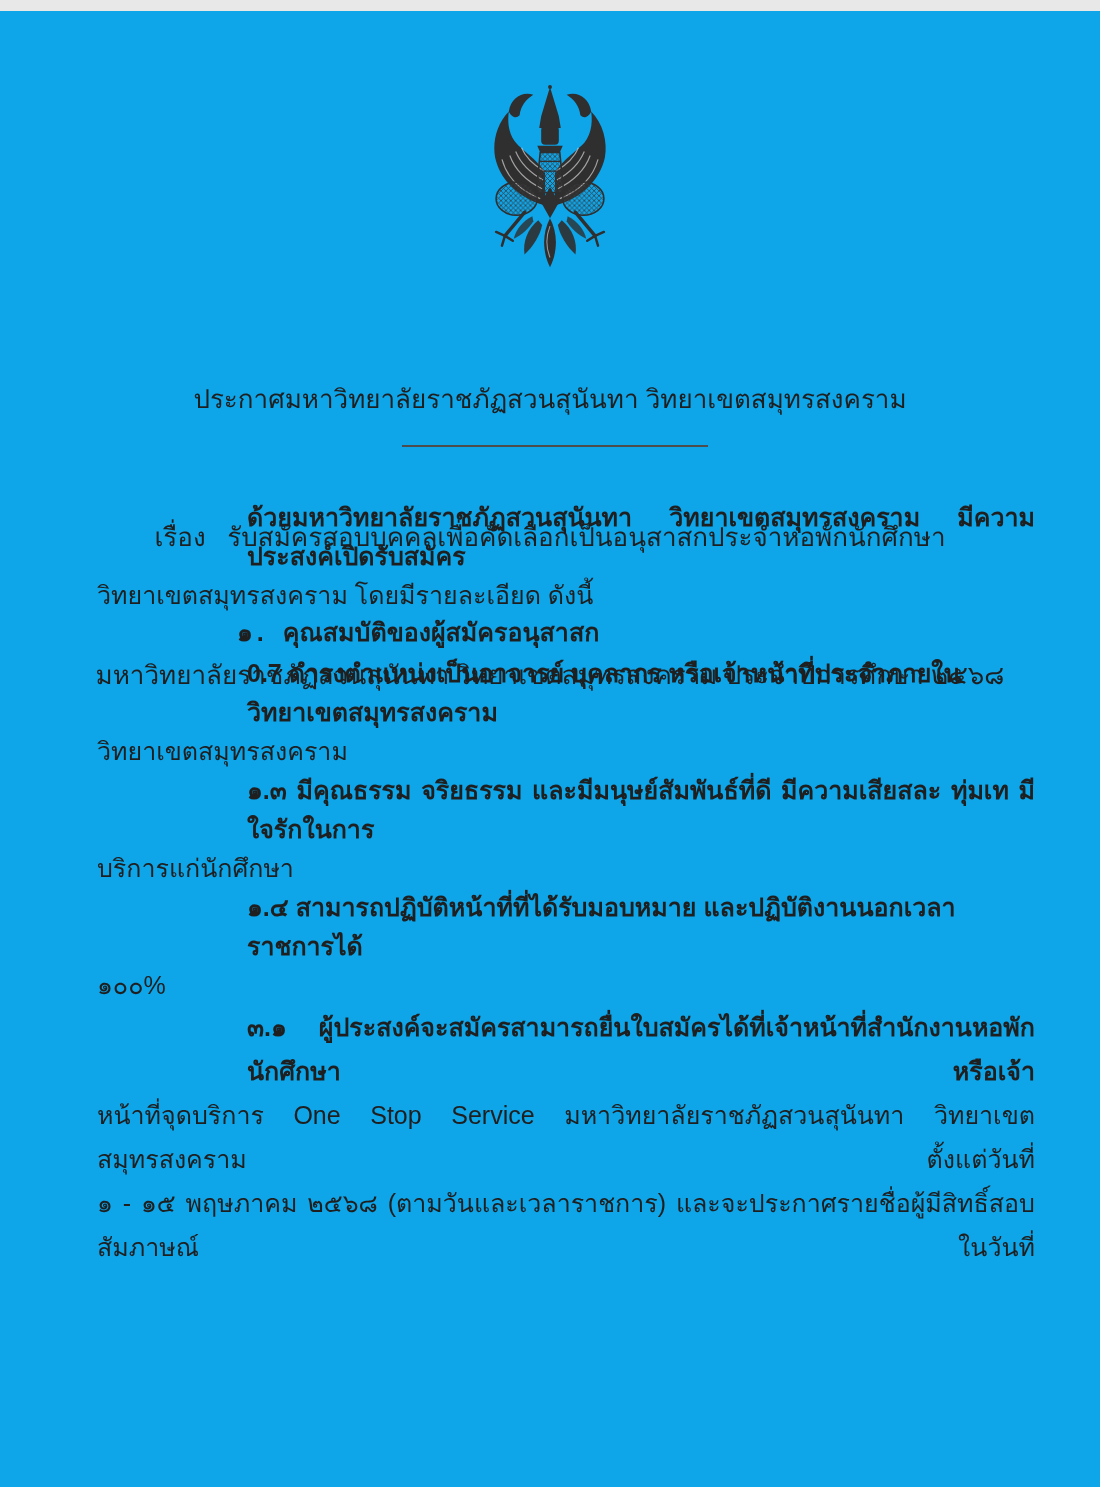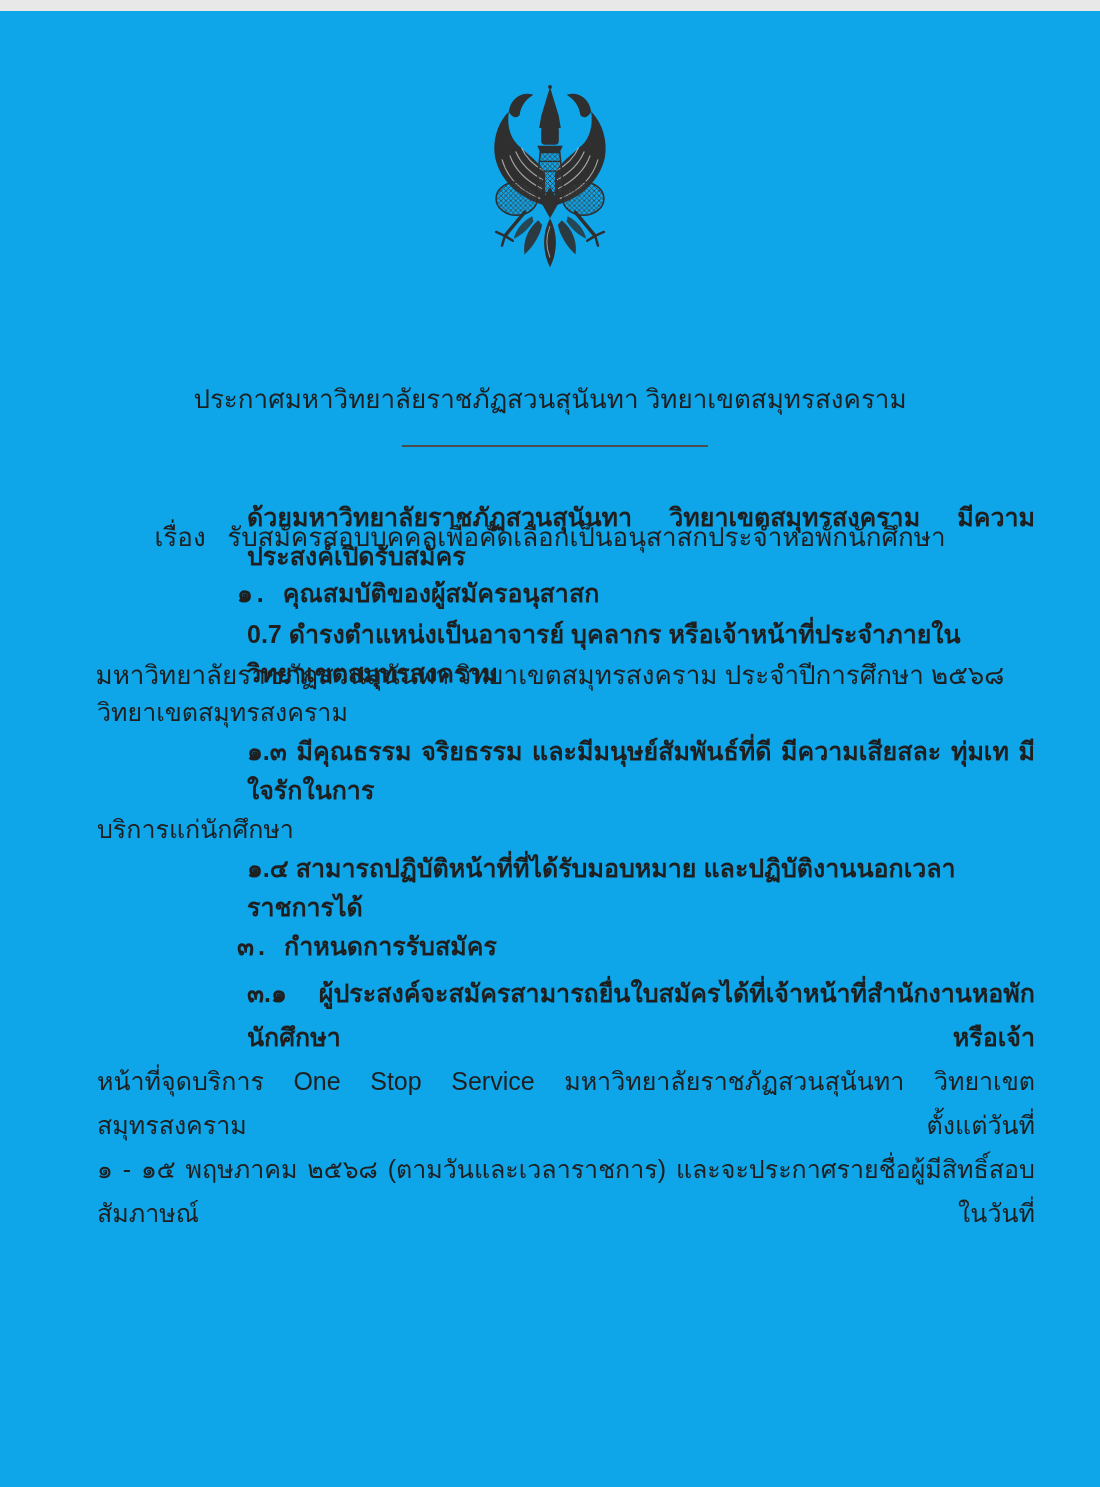--- a/index.html
+++ b/index.html
@@ -97,28 +97,29 @@
     <div class="t-line">ประกาศมหาวิทยาลัยราชภัฏสวนสุนันทา วิทยาเขตสมุทรสงคราม</div>
     <div class="t-line">เรื่อง   รับสมัครสอบบุคคลเพื่อคัดเลือกเป็นอนุสาสกประจำหอพักนักศึกษา</div>
     <div class="t-line">มหาวิทยาลัยราชภัฏสวนสุนันทา วิทยาเขตสมุทรสงคราม ประจำปีการศึกษา ๒๕๖๘</div>
   </div>
 
   <div class="sep"></div>
 
   <div class="body-block">
 
     <div class="line just ind-p">ด้วยมหาวิทยาลัยราชภัฏสวนสุนันทา วิทยาเขตสมุทรสงคราม มีความประสงค์เปิดรับสมัคร</div>
+    <div class="line nj">วิทยาเขตสมุทรสงคราม โดยมีรายละเอียด ดังนี้</div>
 
     <div class="line nj ind-h bold">๑. คุณสมบัติของผู้สมัครอนุสาสก</div>
     <div class="line nj ind-p">0.7 ดำรงตำแหน่งเป็นอาจารย์ บุคลากร หรือเจ้าหน้าที่ประจำภายในวิทยาเขตสมุทรสงคราม</div>
     <div class="line nj">วิทยาเขตสมุทรสงคราม</div>
     <div class="line just ind-p">๑.๓ มีคุณธรรม จริยธรรม และมีมนุษย์สัมพันธ์ที่ดี มีความเสียสละ ทุ่มเท มีใจรักในการ</div>
     <div class="line nj">บริการแก่นักศึกษา</div>
     <div class="line nj ind-p">๑.๔ สามารถปฏิบัติหน้าที่ที่ได้รับมอบหมาย และปฏิบัติงานนอกเวลาราชการได้</div>
 
+    <div class="line nj">๑๐๐%</div>
 
-    <div class="line3 nj ind-h bold">๓. กำหนดการรับสมัคร</div>
     <div class="line3 just ind-p">๓.๑ ผู้ประสงค์จะสมัครสามารถยื่นใบสมัครได้ที่เจ้าหน้าที่สำนักงานหอพักนักศึกษา หรือเจ้า</div>
     <div class="line3 just">หน้าที่จุดบริการ One Stop Service มหาวิทยาลัยราชภัฏสวนสุนันทา วิทยาเขตสมุทรสงคราม ตั้งแต่วันที่</div>
     <div class="line3 just">๑ - ๑๕ พฤษภาคม ๒๕๖๘ (ตามวันและเวลาราชการ) และจะประกาศรายชื่อผู้มีสิทธิ์สอบสัมภาษณ์ ในวันที่</div>
 
   </div>
 </div>
 
 </body></html>

